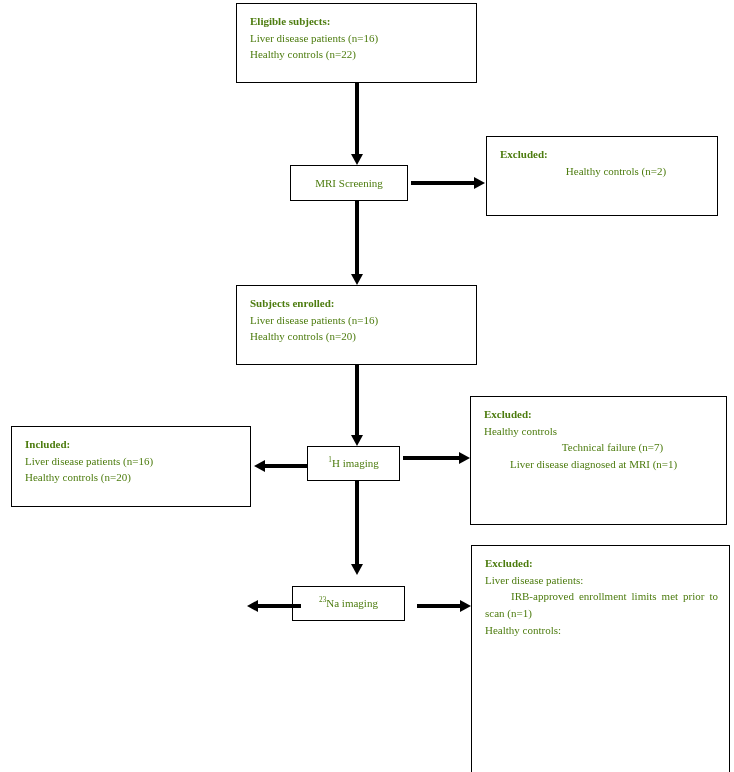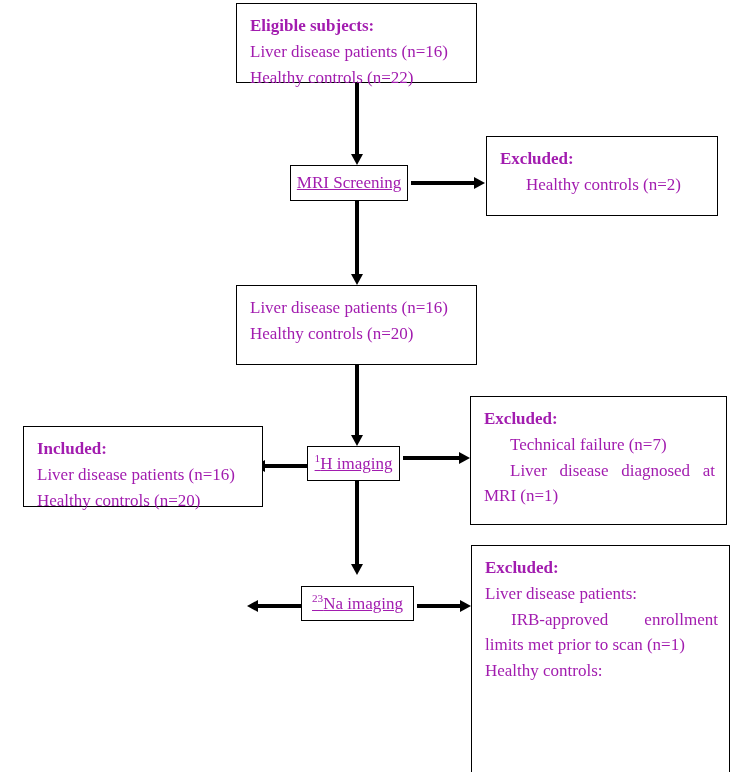--- a/index.html
+++ b/index.html
@@ -16,45 +16,45 @@
     width: 734px;
     height: 772px;
     background: #ffffff;
     overflow: hidden;
   }
   .box {
     position: absolute;
     box-sizing: border-box;
     border: 1.4px solid #000000;
     background: #ffffff;
-    font-size: 17px;
+    font-size: 11px;
     line-height: 1.52;
-    color: #a21caf;
+    color: #4d7c0f;
   }
   .box .pad {
     padding: 9px 11px 9px 13px;
   }
   .box.node {
     display: flex;
     align-items: center;
     justify-content: center;
     padding: 0 10px;
     text-align: center;
-    text-decoration: underline;
   }
   .ln {
     display: block;
     white-space: nowrap;
   }
   .ln.bold {
     font-weight: bold;
   }
   .ln.indent {
     text-indent: 26px;
     white-space: normal;
+    text-align: center;
   }
   .ln.just {
     text-align: justify;
     text-align-last: left;
     white-space: normal;
     text-indent: 26px;
   }
   .ln.just2 {
     text-align: justify;
     text-align-last: left;
@@ -148,66 +148,68 @@
     </div>
   </div>
 
   <div class="arrow-v" style="left:355px; top:201px;">
     <div class="shaft" style="height:73px;"></div>
     <div class="head" style="top:73px;"></div>
   </div>
 
   <div class="box" style="left:236px; top:285px; width:241px; height:80px;">
     <div class="pad">
+      <span class="ln bold">Subjects enrolled:</span>
       <span class="ln">Liver disease patients (n=16)</span>
       <span class="ln">Healthy controls (n=20)</span>
     </div>
   </div>
 
   <div class="arrow-v" style="left:355px; top:365px;">
     <div class="shaft" style="height:70px;"></div>
     <div class="head" style="top:70px;"></div>
   </div>
 
   <div class="box node" style="left:307px; top:446px; width:93px; height:35px;">
     <span class="ln"><sup>1</sup><span>H imaging</span></span>
   </div>
 
   <div class="arrow-h" style="left:265px; top:464px;">
     <div class="shaft" style="width:42px;"></div>
     <div class="head-l" style="left:-11px;"></div>
   </div>
 
-  <div class="box" style="left:11px; top:426px; width:240px; height:81px;margin-left:12px;">
+  <div class="box" style="left:11px; top:426px; width:240px; height:81px;">
     <div class="pad">
       <span class="ln bold">Included:</span>
       <span class="ln">Liver disease patients (n=16)</span>
       <span class="ln">Healthy controls (n=20)</span>
     </div>
   </div>
 
   <div class="arrow-h" style="left:403px; top:456px;">
     <div class="shaft" style="width:56px;"></div>
     <div class="head-r" style="left:56px;"></div>
   </div>
 
   <div class="box" style="left:470px; top:396px; width:257px; height:129px;">
     <div class="pad">
       <span class="ln bold">Excluded:</span>
+      <span class="ln">Healthy controls</span>
       <span class="ln indent">Technical failure (n=7)</span>
       <span class="ln just">Liver disease diagnosed at MRI (n=1)</span>
     </div>
   </div>
 
   <div class="arrow-v" style="left:355px; top:481px;">
     <div class="shaft" style="height:83px;"></div>
     <div class="head" style="top:83px;"></div>
   </div>
 
-  <div class="box node" style="left:301px; top:586px; width:113px; height:35px;">
+  <div class="box node" style="left:292px; top:586px; width:113px; height:35px;">
     <span class="ln"><sup>23</sup><span>Na imaging</span></span>
   </div>
 
   <div class="arrow-h" style="left:258px; top:604px;">
     <div class="shaft" style="width:43px;"></div>
     <div class="head-l" style="left:-11px;"></div>
   </div>
 
 
   <div class="arrow-h" style="left:417px; top:604px;">

